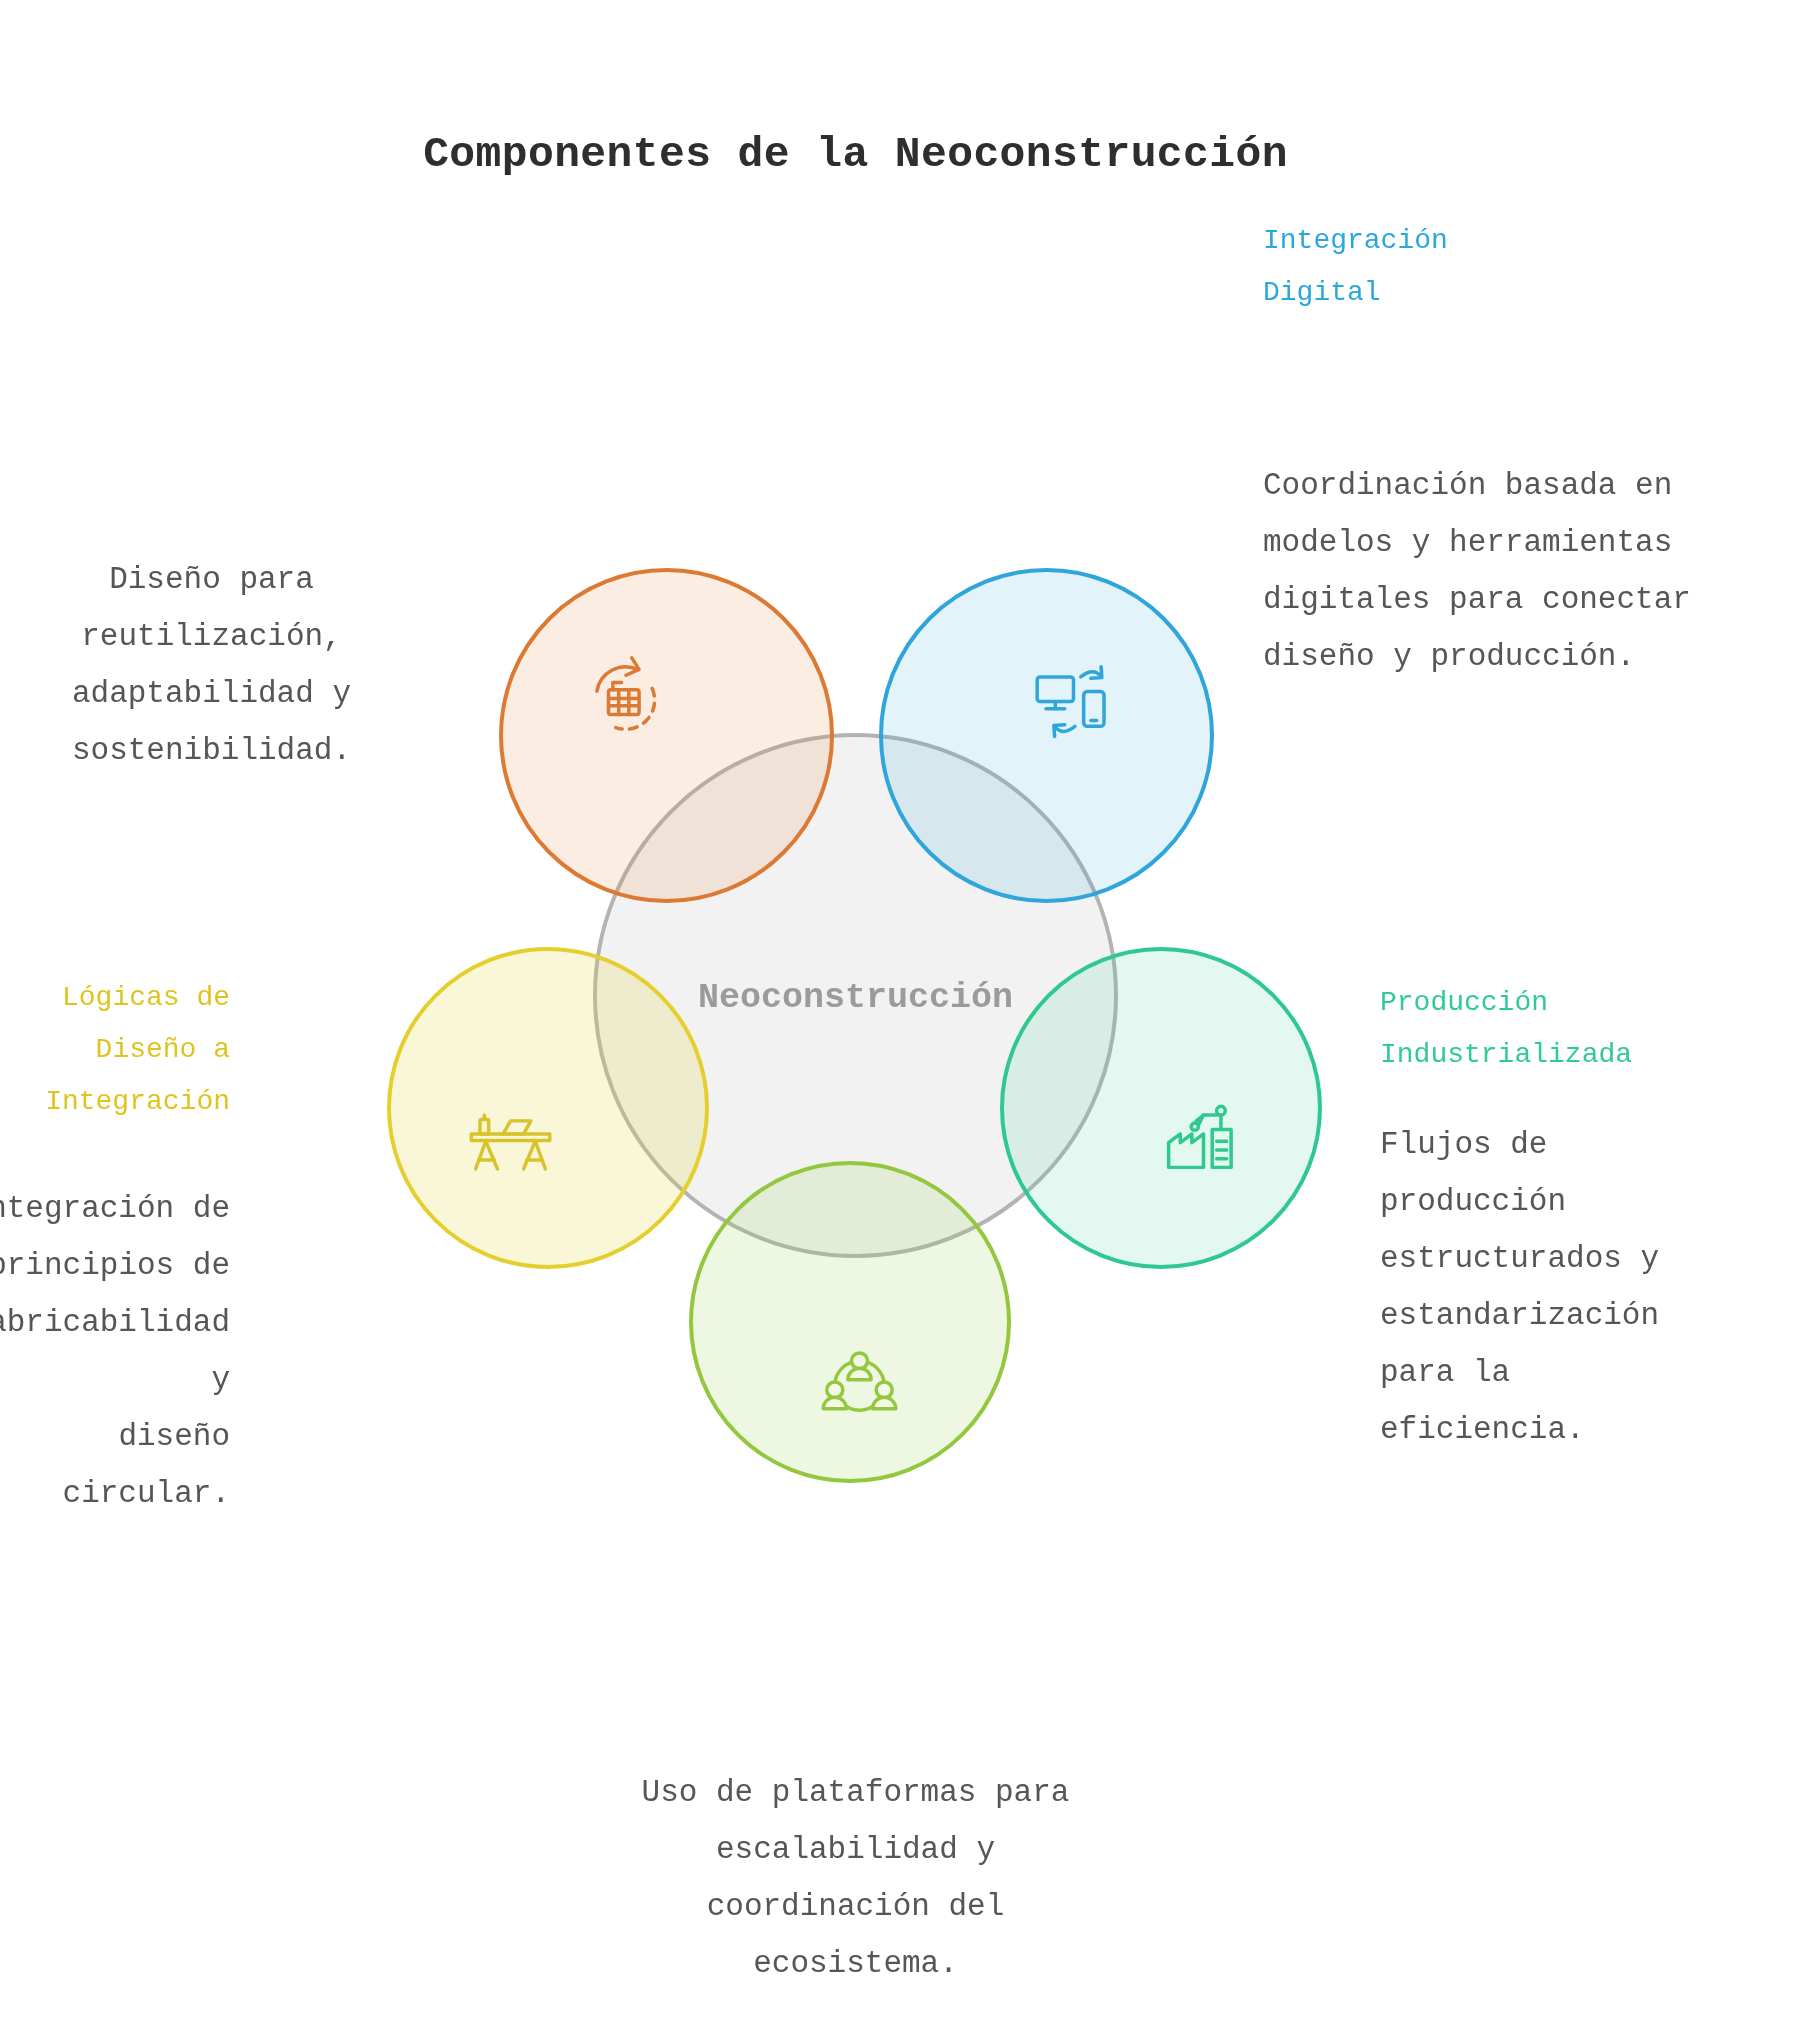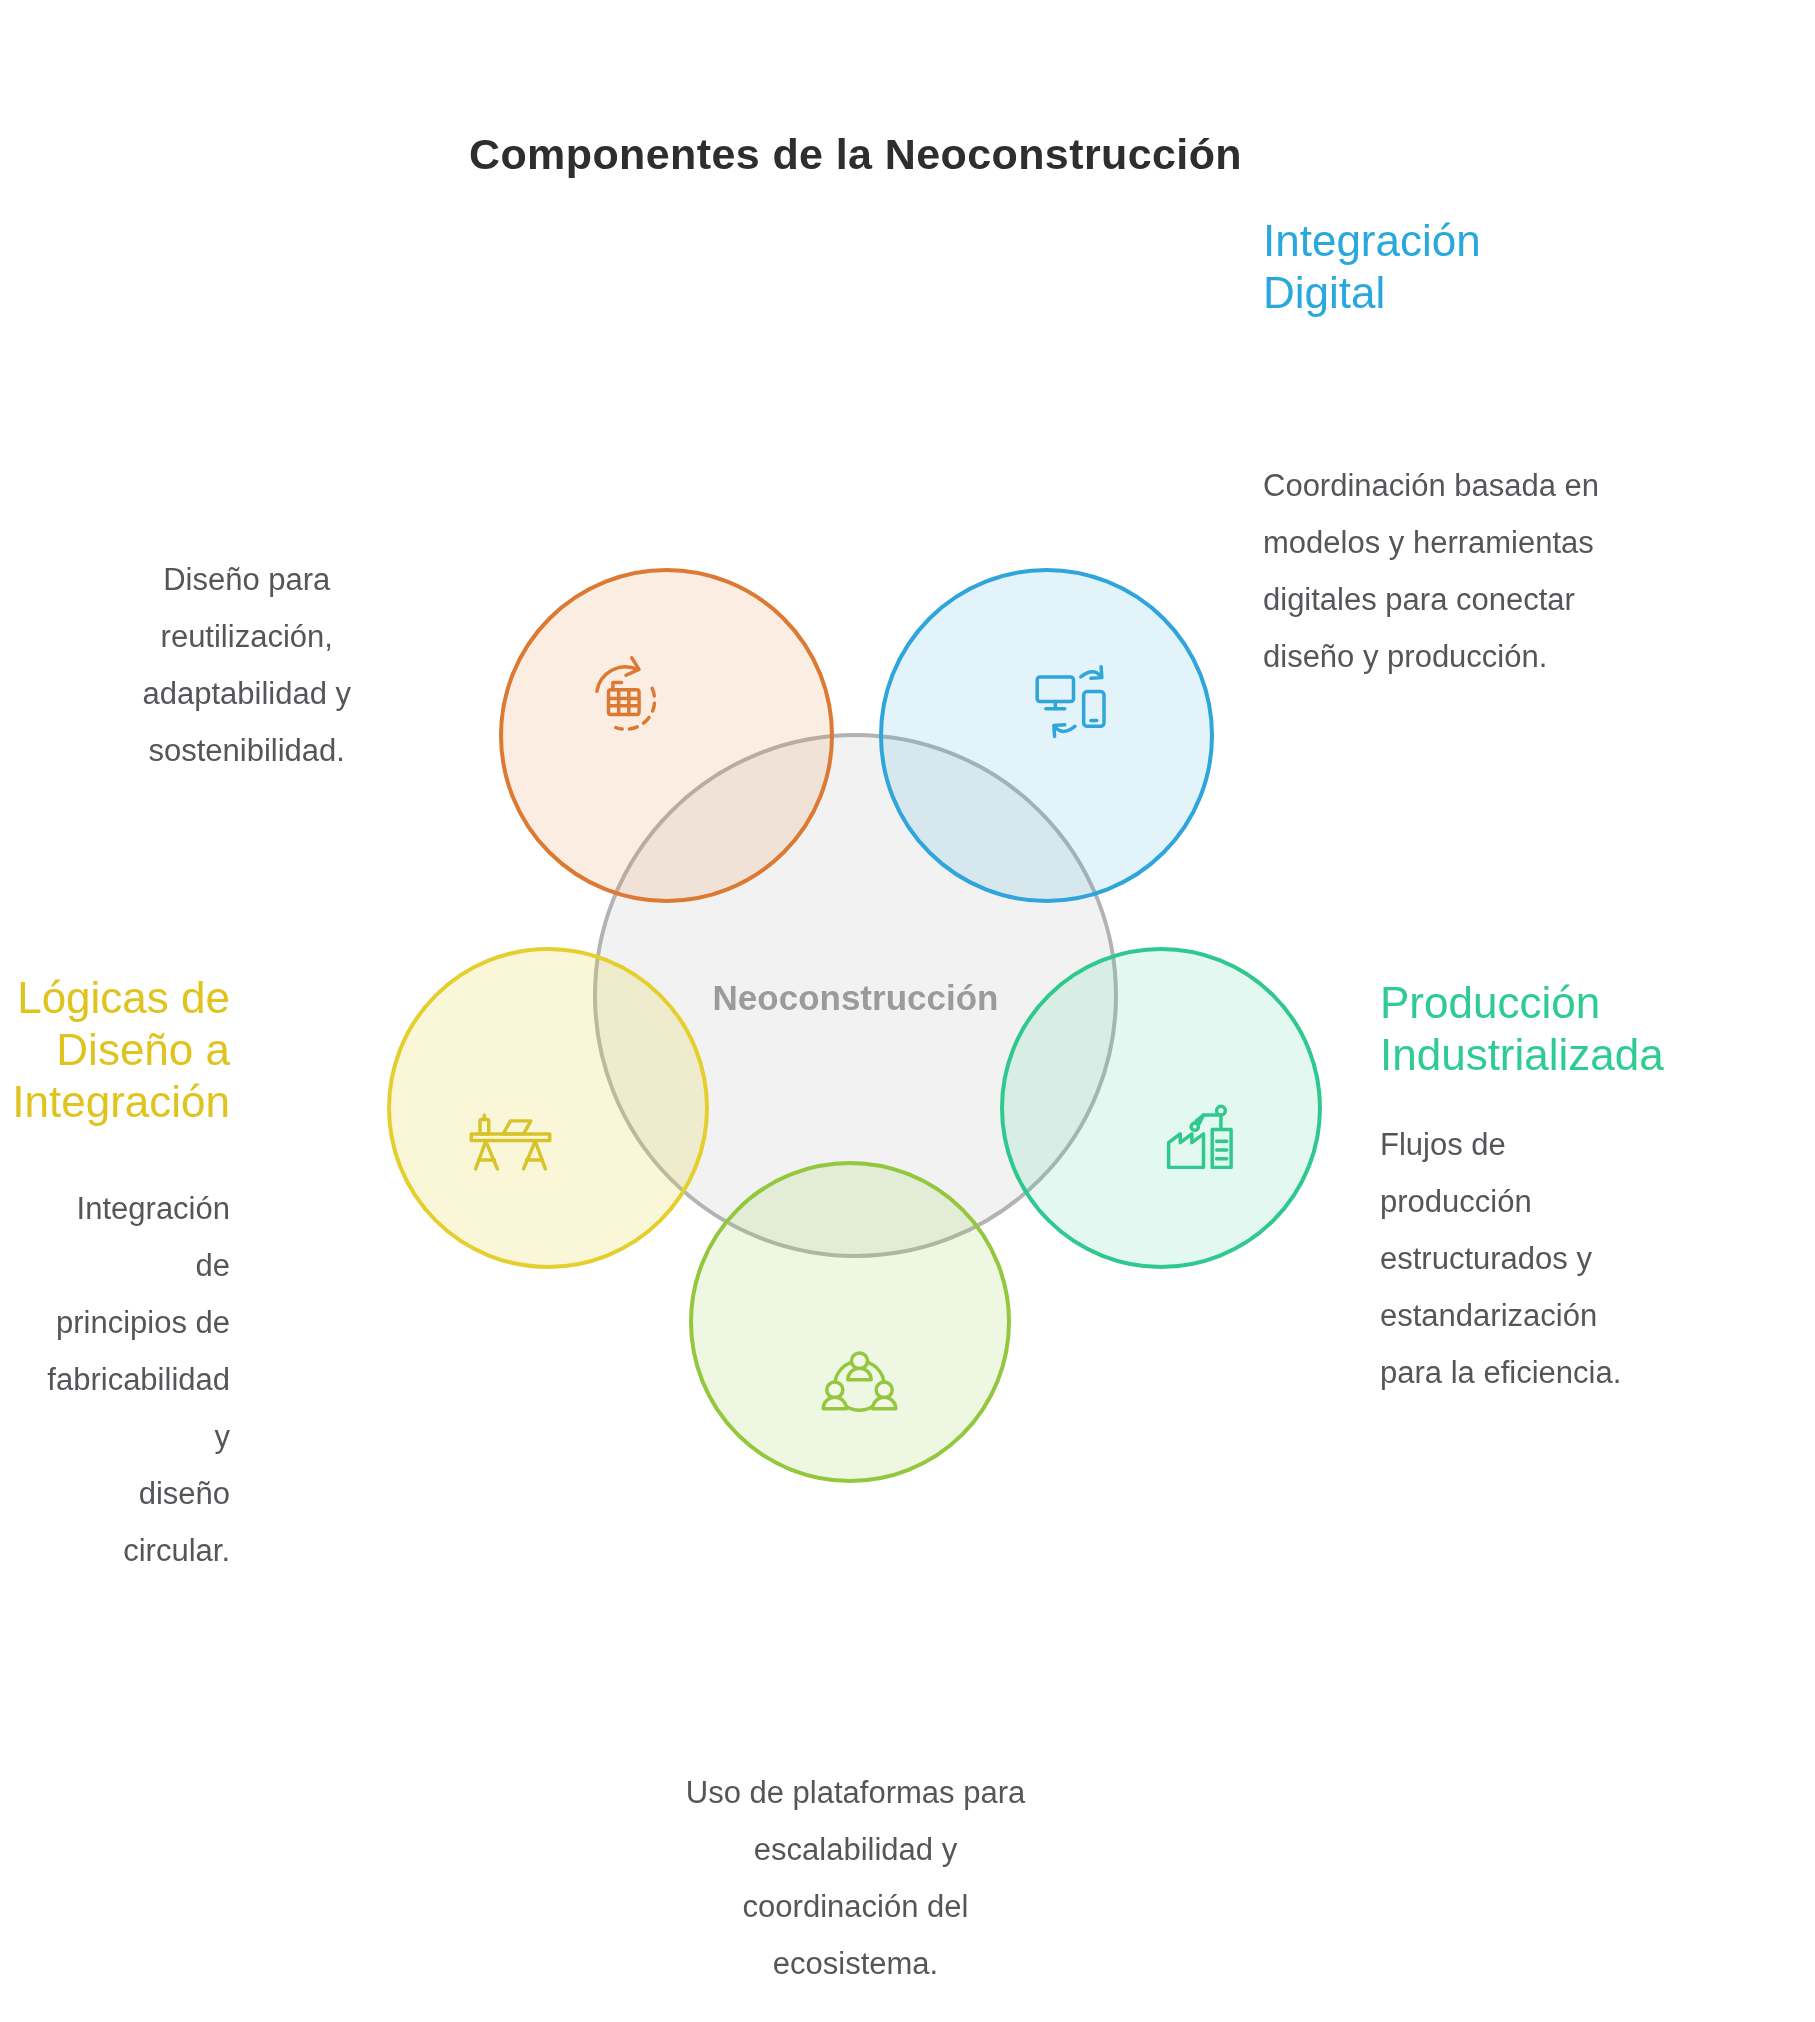--- a/index.html
+++ b/index.html
@@ -1,20 +1,20 @@
 <!DOCTYPE html>
 <html style="font-size:12.6px"><head>
 <meta charset="utf-8">
 <style>
   html,body{margin:0;padding:0;background:#ffffff;}
   .canvas{
     position:relative;
     width:1716px;height:2023px;
     background:#ffffff;
-    font-family:Liberation Sans, sans-serif;
+    font-family:Liberation Mono, monospace;
     overflow:hidden;
   }
   .title{
     position:absolute;left:0;top:101px;width:1711px;
     text-align:center;
     font-size:43px;font-weight:700;color:#2e2e2e;
     letter-spacing:0.4px;
   }
   .circle{position:absolute;border-radius:50%;box-sizing:border-box;}
   .circle-center{
@@ -40,21 +40,21 @@
   .circle-gobernanza{
     left:689px;top:1161px;width:322px;height:322px;
     border:4px solid #93c83e;background:rgba(154,205,80,0.17);
   }
   .center-label{
     position:absolute;left:593px;top:978px;width:525px;
     text-align:center;font-size:35px;font-weight:700;color:#9b9b9b;
   }
   .heading{
     position:absolute;
-    font-size:44px;line-height:52px;font-weight:400;
+    font-size:28px;line-height:52px;font-weight:400;
     white-space:pre-line;
   }
   .desc{
     position:absolute;
     font-size:31px;line-height:57px;color:#55565a;
     white-space:pre-line;
   }
   .h-circularidad{right:1365px;top:316px;text-align:right;color:#e0813b;}
   .d-circularidad{right:1365px;top:551px;text-align:center;}
   .h-digital{left:1263px;top:215px;text-align:left;color:#29a8de;}

